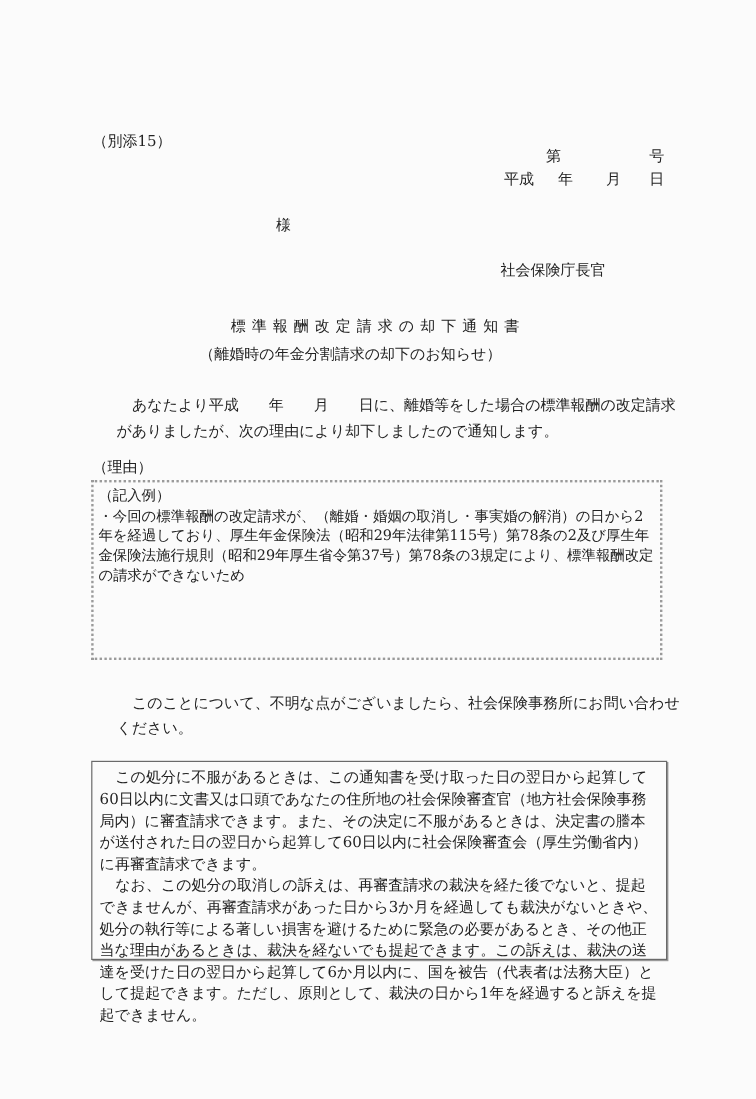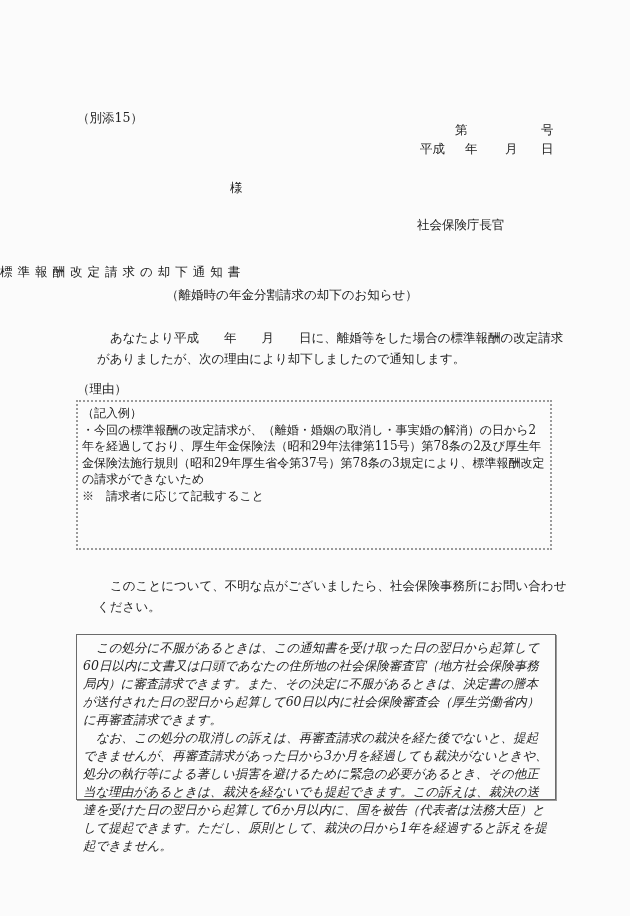--- a/index.html
+++ b/index.html
@@ -9,38 +9,38 @@
     font-size: 12.5px; overflow: hidden;
   }
   .abs { position: absolute; white-space: nowrap; }
   .annex { left: 77px; top: 82px; margin-top: 28px; }
   .num-line { top: 122px; left: 455px; width: 100px; }
   .num-line span { position: absolute; }
   .date-line { top: 141px; left: 420px; width: 140px; }
   .date-line span { position: absolute; }
   .addressee { left: 230px; top: 180px; }
   .issuer { left: 417px; top: 217px; }
-  .title { left: 0; width: 630px; top: 264px; text-align: left; letter-spacing: 5px; }
+  .title { left: 0; width: 630px; top: 264px; text-align: center; letter-spacing: 5px; }
   .subtitle { left: 17px; width: 550px; top: 287px; text-align: center; }
   .para { position: absolute; left: 77px; width: 478px; line-height: 21px; white-space: normal; margin-left: 20px; }
   .intro { top: 327px; text-indent: 13px; }
   .reason-label { left: 77px; top: 381px; }
   .dashed-box {
     position: absolute; left: 76px; top: 400px; width: 476px; height: 150px;
     border: 2px dotted #9a9a9a; box-sizing: border-box; padding: 3px 4px 0 4px;
     line-height: 16.5px; font-size: 12px;
   }
   .dashed-box div { white-space: normal; }
   .contact { top: 575px; text-indent: 13px; }
   .solid-box {
     position: absolute; left: 76px; top: 634px; width: 480px; height: 166px;
     border: 1.5px solid #6a6a6a; box-shadow: 1px 1px 0 #999;
     box-sizing: border-box; padding: 4px 6px; line-height: 18px; font-size: 12.5px;
   }
-  .solid-box p { margin: 0; text-indent: 13px; font-style: italic; }
+  .solid-box p { margin: 0; text-indent: 13px; }
 </style>
 </head>
 <body>
 
 <div class="abs annex">（別添15）</div>
 
 <div class="abs num-line">
   <span style="left:0">第</span>
   <span style="left:86px">号</span>
 </div>
@@ -58,21 +58,20 @@
 <div class="abs title">標準報酬改定請求の却下通知書</div>
 <div class="abs subtitle">（離婚時の年金分割請求の却下のお知らせ）</div>
 
 <div class="para intro">あなたより平成　　年　　月　　日に、離婚等をした場合の標準報酬の改定請求がありましたが、次の理由により却下しましたので通知します。</div>
 
 <div class="abs reason-label">（理由）</div>
 
 <div class="dashed-box">
   <div>（記入例）</div>
   <div>・今回の標準報酬の改定請求が、（離婚・婚姻の取消し・事実婚の解消）の日から2年を経過しており、厚生年金保険法（昭和29年法律第115号）第78条の2及び厚生年金保険法施行規則（昭和29年厚生省令第37号）第78条の3規定により、標準報酬改定の請求ができないため</div>
-  <div>※　請求者に応じて記載すること</div>
 </div>
 
 <div class="para contact">このことについて、不明な点がございましたら、社会保険事務所にお問い合わせください。</div>
 
 <div class="solid-box">
   <p>この処分に不服があるときは、この通知書を受け取った日の翌日から起算して60日以内に文書又は口頭であなたの住所地の社会保険審査官（地方社会保険事務局内）に審査請求できます。また、その決定に不服があるときは、決定書の謄本が送付された日の翌日から起算して60日以内に社会保険審査会（厚生労働省内）に再審査請求できます。</p>
   <p>なお、この処分の取消しの訴えは、再審査請求の裁決を経た後でないと、提起できませんが、再審査請求があった日から3か月を経過しても裁決がないときや、処分の執行等による著しい損害を避けるために緊急の必要があるとき、その他正当な理由があるときは、裁決を経ないでも提起できます。この訴えは、裁決の送達を受けた日の翌日から起算して6か月以内に、国を被告（代表者は法務大臣）として提起できます。ただし、原則として、裁決の日から1年を経過すると訴えを提起できません。</p>
 </div>
 
 </body></html>

